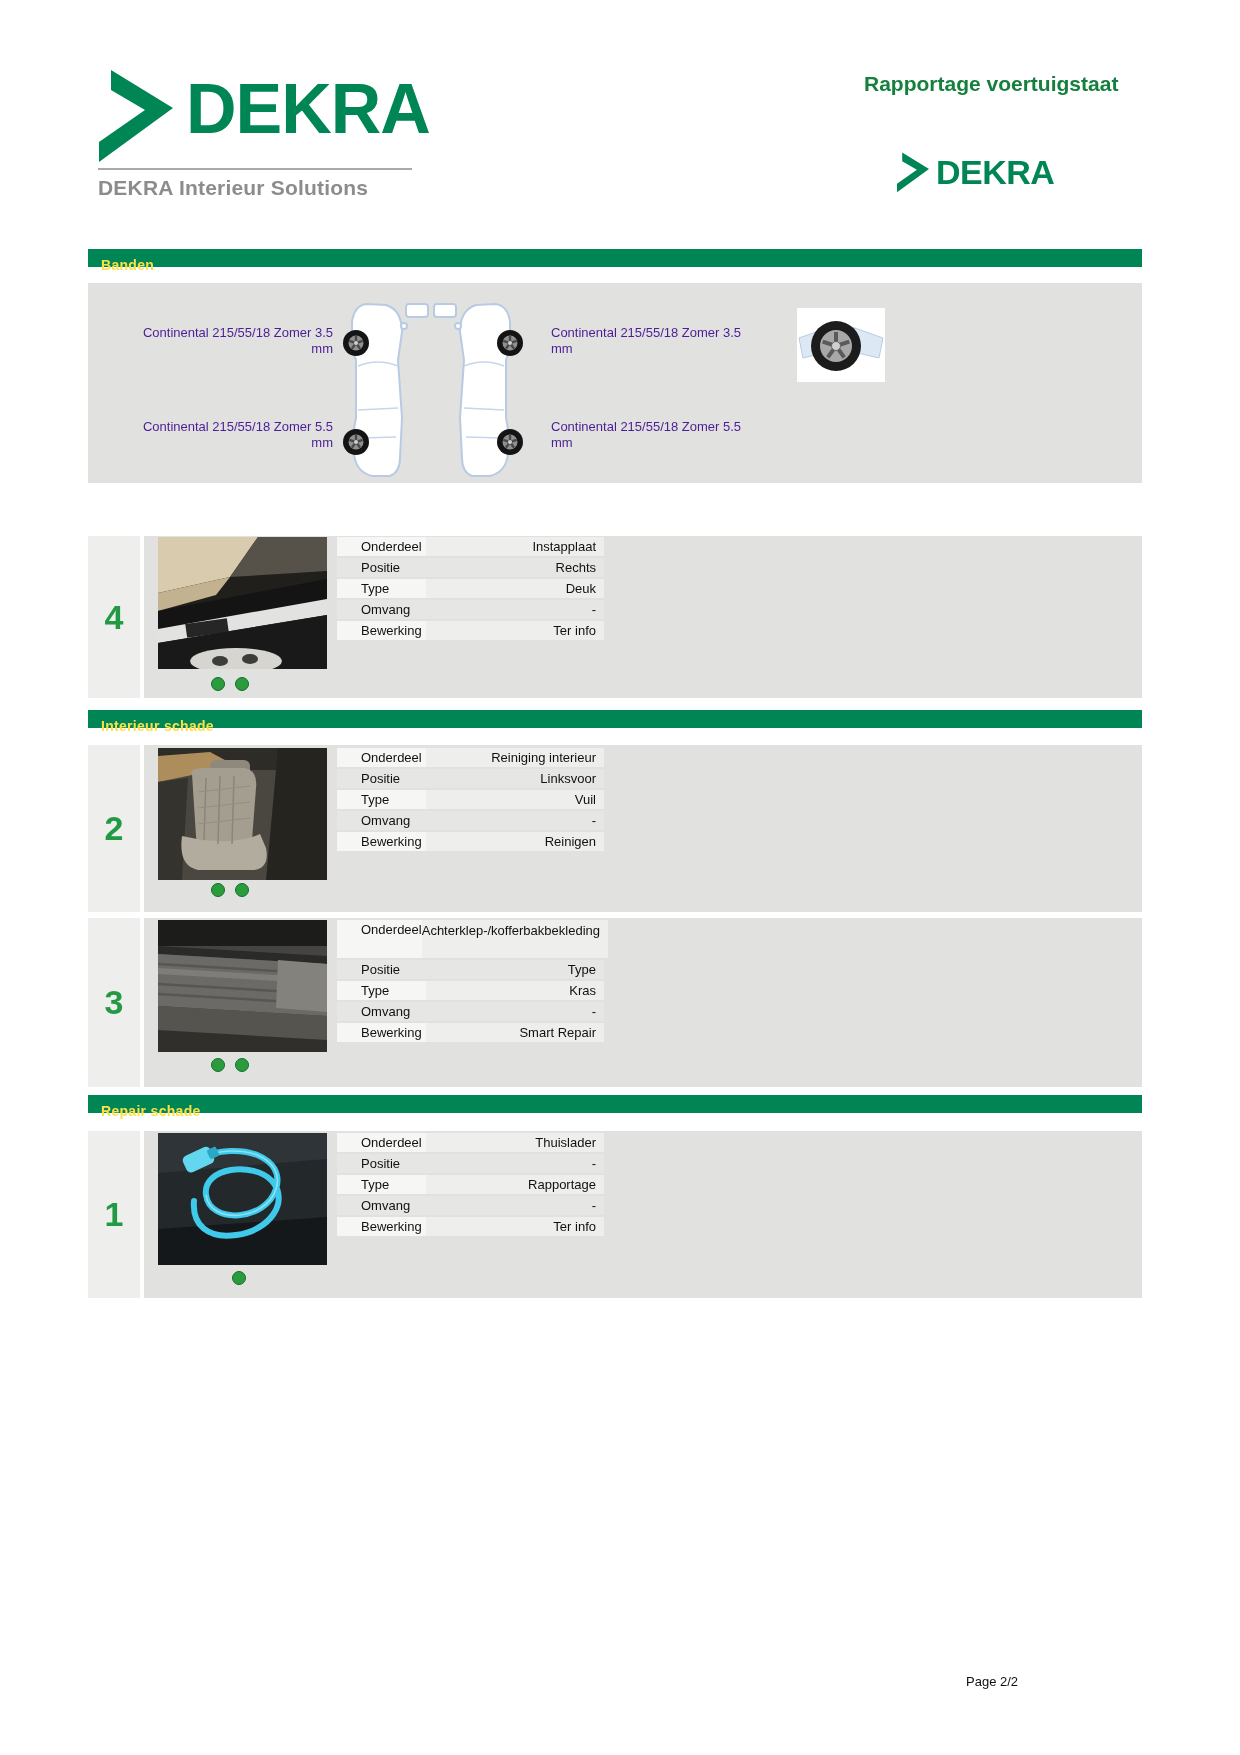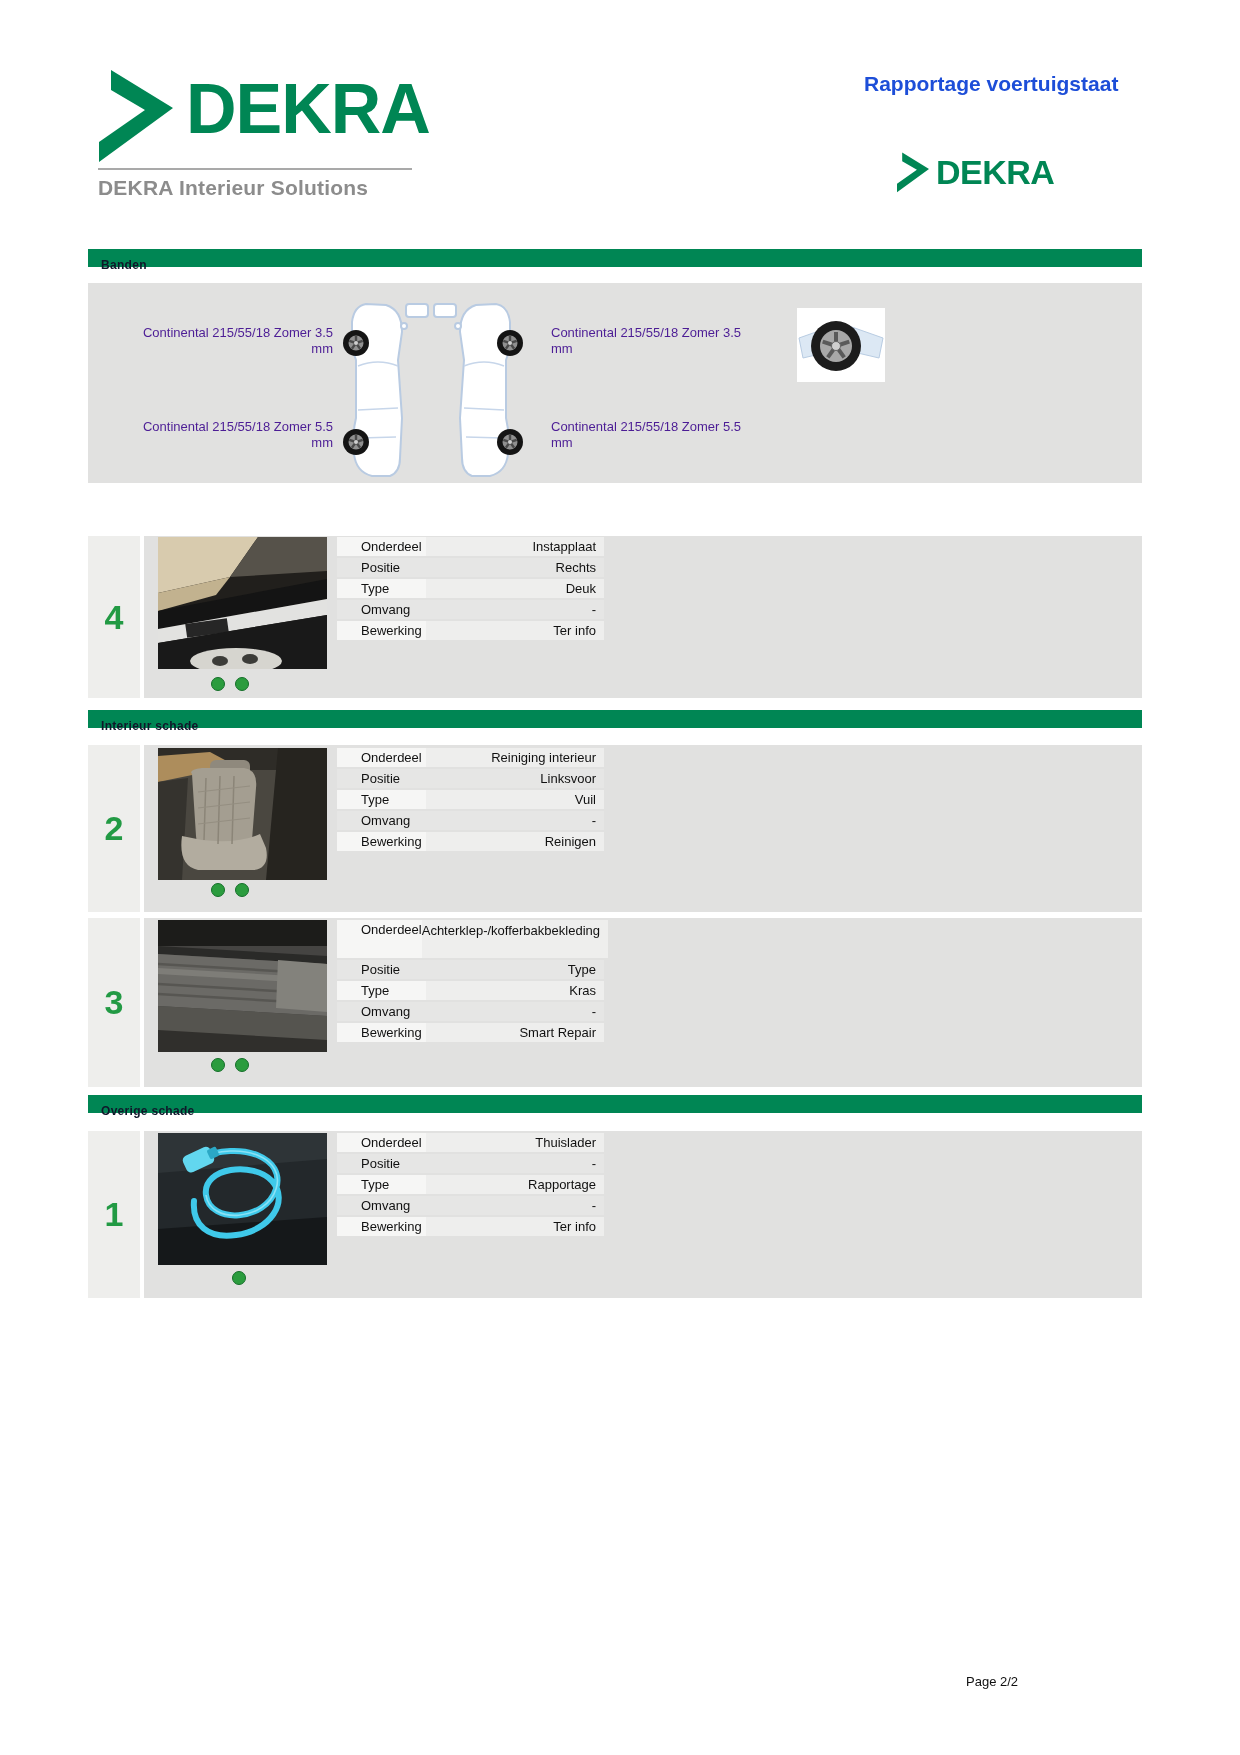--- a/index.html
+++ b/index.html
@@ -7,27 +7,27 @@
   #page {
     position:relative; width:1240px; height:1755px; background:#fff;
     font-family:"Liberation Sans", sans-serif; color:#111; overflow:hidden;margin-left:14px;
   }
   
   .logo-arrow-big { position:absolute; left:85px; top:68px; }
   .logo-text-big  { position:absolute; left:172px; top:74px; font-size:70px; line-height:1;
                     font-weight:bold; color:#008654; letter-spacing:-1px; }
   .logo-divider   { position:absolute; left:84px; top:168px; width:314px; height:2px; background:#a9a9a9; }
   .logo-tagline   { position:absolute; left:84px; top:176px; font-size:21px; font-weight:bold; color:#8c8c8c; letter-spacing:.2px; }
-  .report-title   { position:absolute; left:850px; top:72px; width:280px; font-size:21px; font-weight:bold; color:#1d4ed8; }
+  .report-title   { position:absolute; left:850px; top:72px; width:280px; font-size:21px; font-weight:bold; color:#15803d; }
   .logo-arrow-small { position:absolute; left:883px; top:151px; }
   .logo-text-small  { position:absolute; left:922px; top:155px; font-size:34px; line-height:1;
                       font-weight:bold; color:#008654; letter-spacing:-0.5px; }
   
   .sec-bar { position:absolute; left:74px; width:1054px; height:18px; background:#008654;
-             color:#0f172a; font-size:12px; font-weight:bold; line-height:33px; padding-left:13px; letter-spacing:.3px; }
+             color:#fde047; font-size:14px; font-weight:bold; line-height:33px; padding-left:13px; letter-spacing:.3px; }
   
   .banden-content { position:absolute; left:74px; top:283px; width:1054px; height:200px; background:#e1e1e0; }
   .tire-label { position:absolute; font-size:13px; line-height:16px; color:#4c1d95; }
   .tire-left  { left:40px;  width:205px; text-align:right; }
   .tire-right { left:463px; width:230px; text-align:left; }
   .car-diagram { position:absolute; left:244px; top:15px; }
   .wheel-box   { position:absolute; left:709px; top:25px; width:88px; height:74px; background:#fff; }
   
   .item { position:absolute; left:74px; width:1054px; }
   .num-col { position:absolute; left:0; top:0; width:52px; height:100%; background:#eeeeec;
@@ -298,21 +298,21 @@
           <div class="cl">Omvang</div>
           <div class="cv">-</div>
         </div>
       <div class="trow">
           <div class="cl">Bewerking</div>
           <div class="cv">Smart Repair</div>
         </div>
     </div>
   </div>
 
-  <div class="sec-bar" style="top:1095px">Overige schade</div>
+  <div class="sec-bar" style="top:1095px">Repair schade</div>
 
   <div class="item" style="top:1131px;height:167px">
     <div class="num-col">
       <span class="num">1</span>
     </div>
     <div class="item-main"></div>
     <div class="photo" style="top:2px">
       <svg width="169" height="132" viewBox="0 0 169 132">
         <rect width="169" height="132" fill="#23282b"></rect>
         <polygon points="0,0 169,0 169,26 0,40" fill="#2e3437"></polygon>

